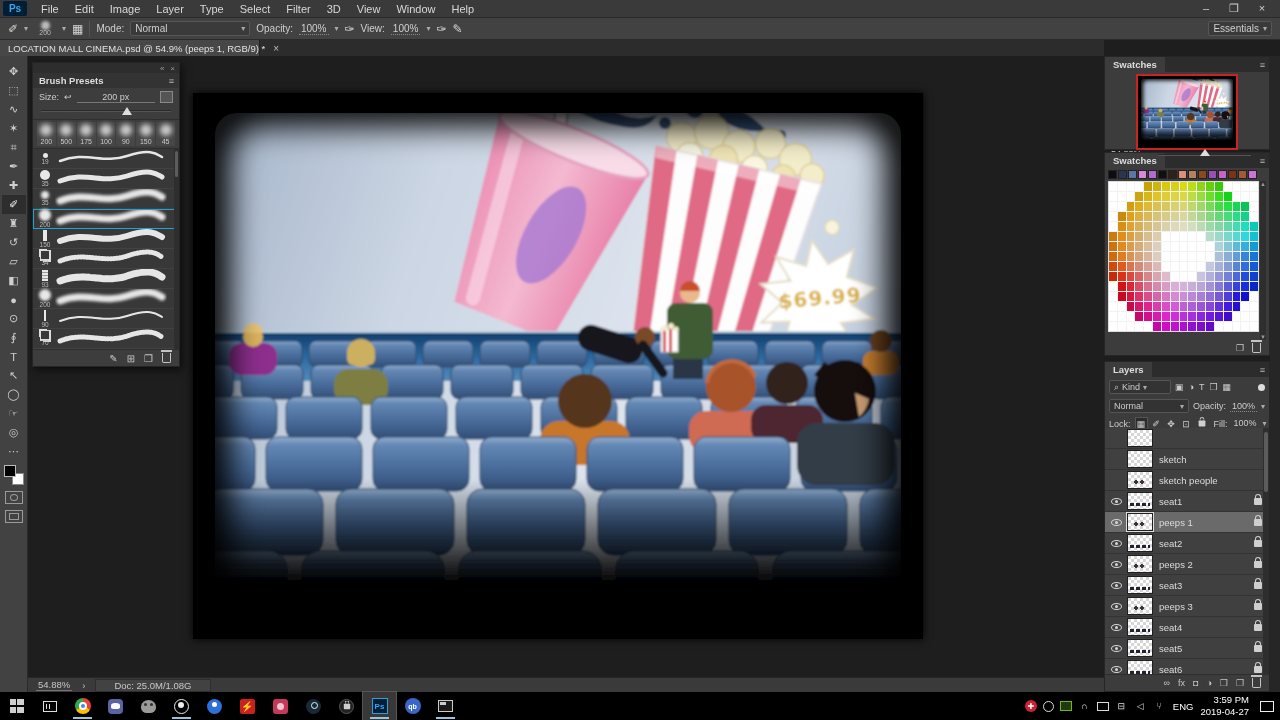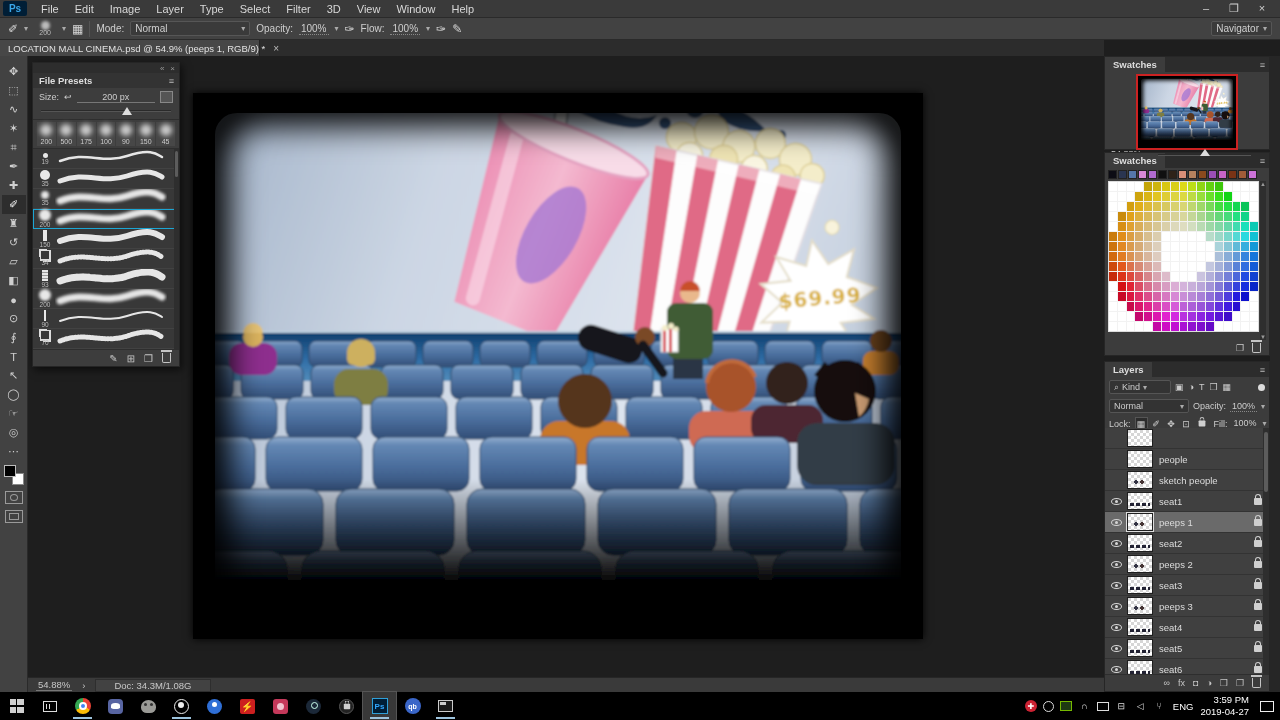--- a/index.html
+++ b/index.html
@@ -249,27 +249,27 @@
       <span class="ob-sep"></span>
       <span>Mode:</span>
       <div class="ob-select wide">
         <span>Normal</span>
         <span class="ob-caret">▾</span>
       </div>
       <span>Opacity:</span>
       <span class="ob-value">100%</span>
       <span class="ob-caret">▾</span>
       <span class="ob-icon">✑</span>
-      <span>Flow:</span>
+      <span>View:</span>
       <span class="ob-value">100%</span>
       <span class="ob-caret">▾</span>
       <span class="ob-icon">✑</span>
       <span class="ob-icon">✎</span>
       <div class="ob-select" id="workspace-box">
-        <span>Navigator</span>
+        <span>Essentials</span>
         <span class="ob-caret">▾</span>
       </div>
     </div>
 
     <div id="tabbar">
       <div class="doc-tab">
         <span>LOCATION MALL CINEMA.psd @ 54.9% (peeps 1, RGB/9) *</span>
         <span class="close">×</span>
       </div>
     </div>
@@ -312,21 +312,21 @@
             <use href="#scene"></use>
           </svg>
         </div>
 
         <div id="brushpanel">
           <div class="bp-head">
             <span>«</span>
             <span>×</span>
           </div>
           <div class="bp-tab">
-            <span class="lbl">File Presets</span>
+            <span class="lbl">Brush Presets</span>
             <span class="bp-menu">≡</span>
           </div>
           <div class="bp-size">
             <span>Size:</span>
             <span>↩</span>
             <span class="val">200 px</span>
             <span class="picker"></span>
           </div>
           <div class="bp-slider">
             <span class="track"></span>
@@ -461,21 +461,21 @@
             <span>✎</span>
             <span>⊞</span>
             <span>❐</span>
             <span class="bin"></span>
           </div>
         </div>
 
         <div id="statusbar">
           <span class="zoombox">54.88%</span>
           <span>›</span>
-          <span class="docbox">Doc: 34.3M/1.08G</span>
+          <span class="docbox">Doc: 25.0M/1.08G</span>
         </div>
       </div>
 
       <div id="rightdock">
 
         <div class="panel" id="navpanel">
           <div class="p-tabs">
             <span class="tab">Swatches</span>
             <span class="pmenu">≡</span>
           </div>
@@ -833,21 +833,21 @@
           </div>
           <div class="ly-list" id="ly-list">
             <div class="ly-row">
                 <span class="ly-eyecell"></span>
                 <span class="ly-thumb kind-plain"></span>
                 <span class="ly-name"></span>
               </div>
               <div class="ly-row">
                 <span class="ly-eyecell"></span>
                 <span class="ly-thumb kind-plain"></span>
-                <span class="ly-name">people</span>
+                <span class="ly-name">sketch</span>
               </div>
               <div class="ly-row">
                 <span class="ly-eyecell"></span>
                 <span class="ly-thumb kind-peeps"></span>
                 <span class="ly-name">sketch people</span>
               </div>
               <div class="ly-row">
                 <span class="ly-eyecell">
                   <span class="eye"></span>
                 </span>

